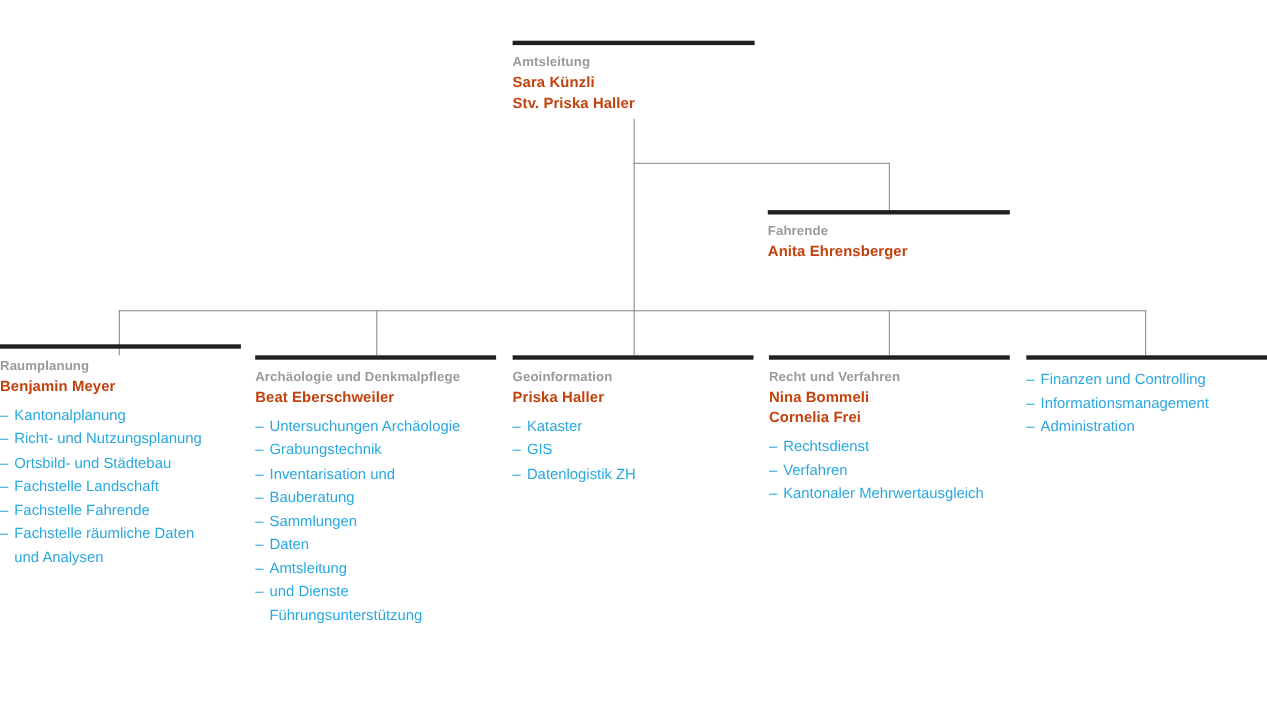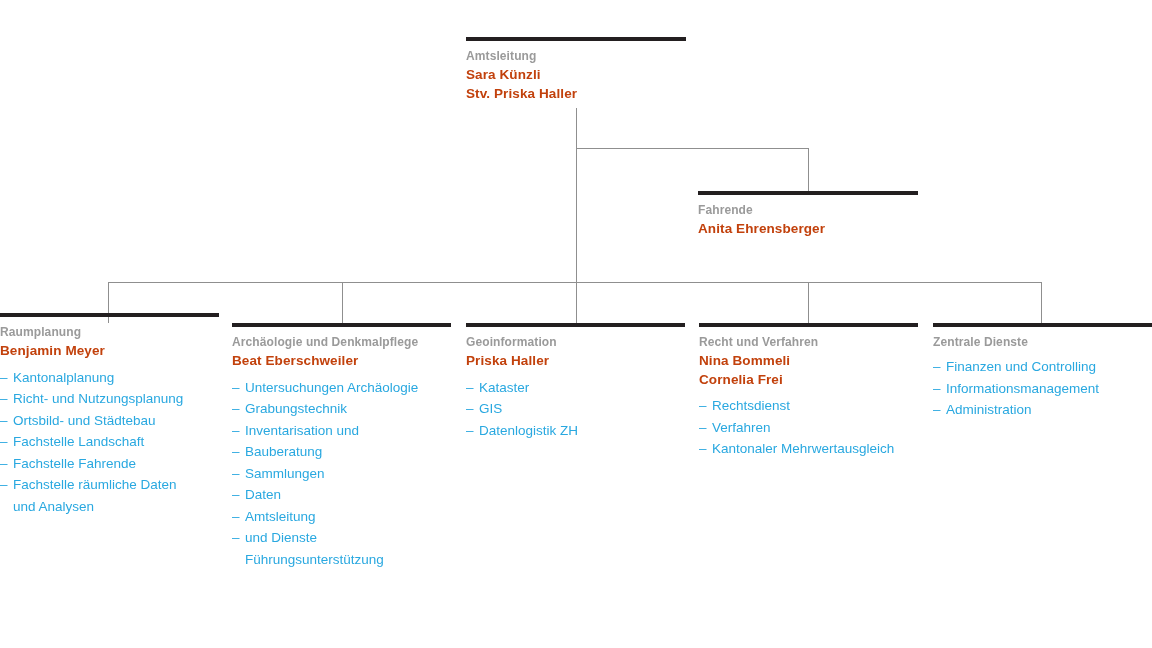--- a/index.html
+++ b/index.html
@@ -230,21 +230,20 @@
           <span class="cont">Verfahren</span>
         </li>
         <li>
           <span class="dash">–</span>
           <span class="cont">Kantonaler Mehrwertausgleich</span>
         </li>
       </ul>
     </div>
   <div class="node" id="col-4">
       <div class="rule"></div>
-      <div class="unit">Zentrale Dienste</div>
       <ul class="tasks">
         <li>
           <span class="dash">–</span>
           <span class="cont">Finanzen und Controlling</span>
         </li>
         <li>
           <span class="dash">–</span>
           <span class="cont">Informationsmanagement</span>
         </li>
         <li>

